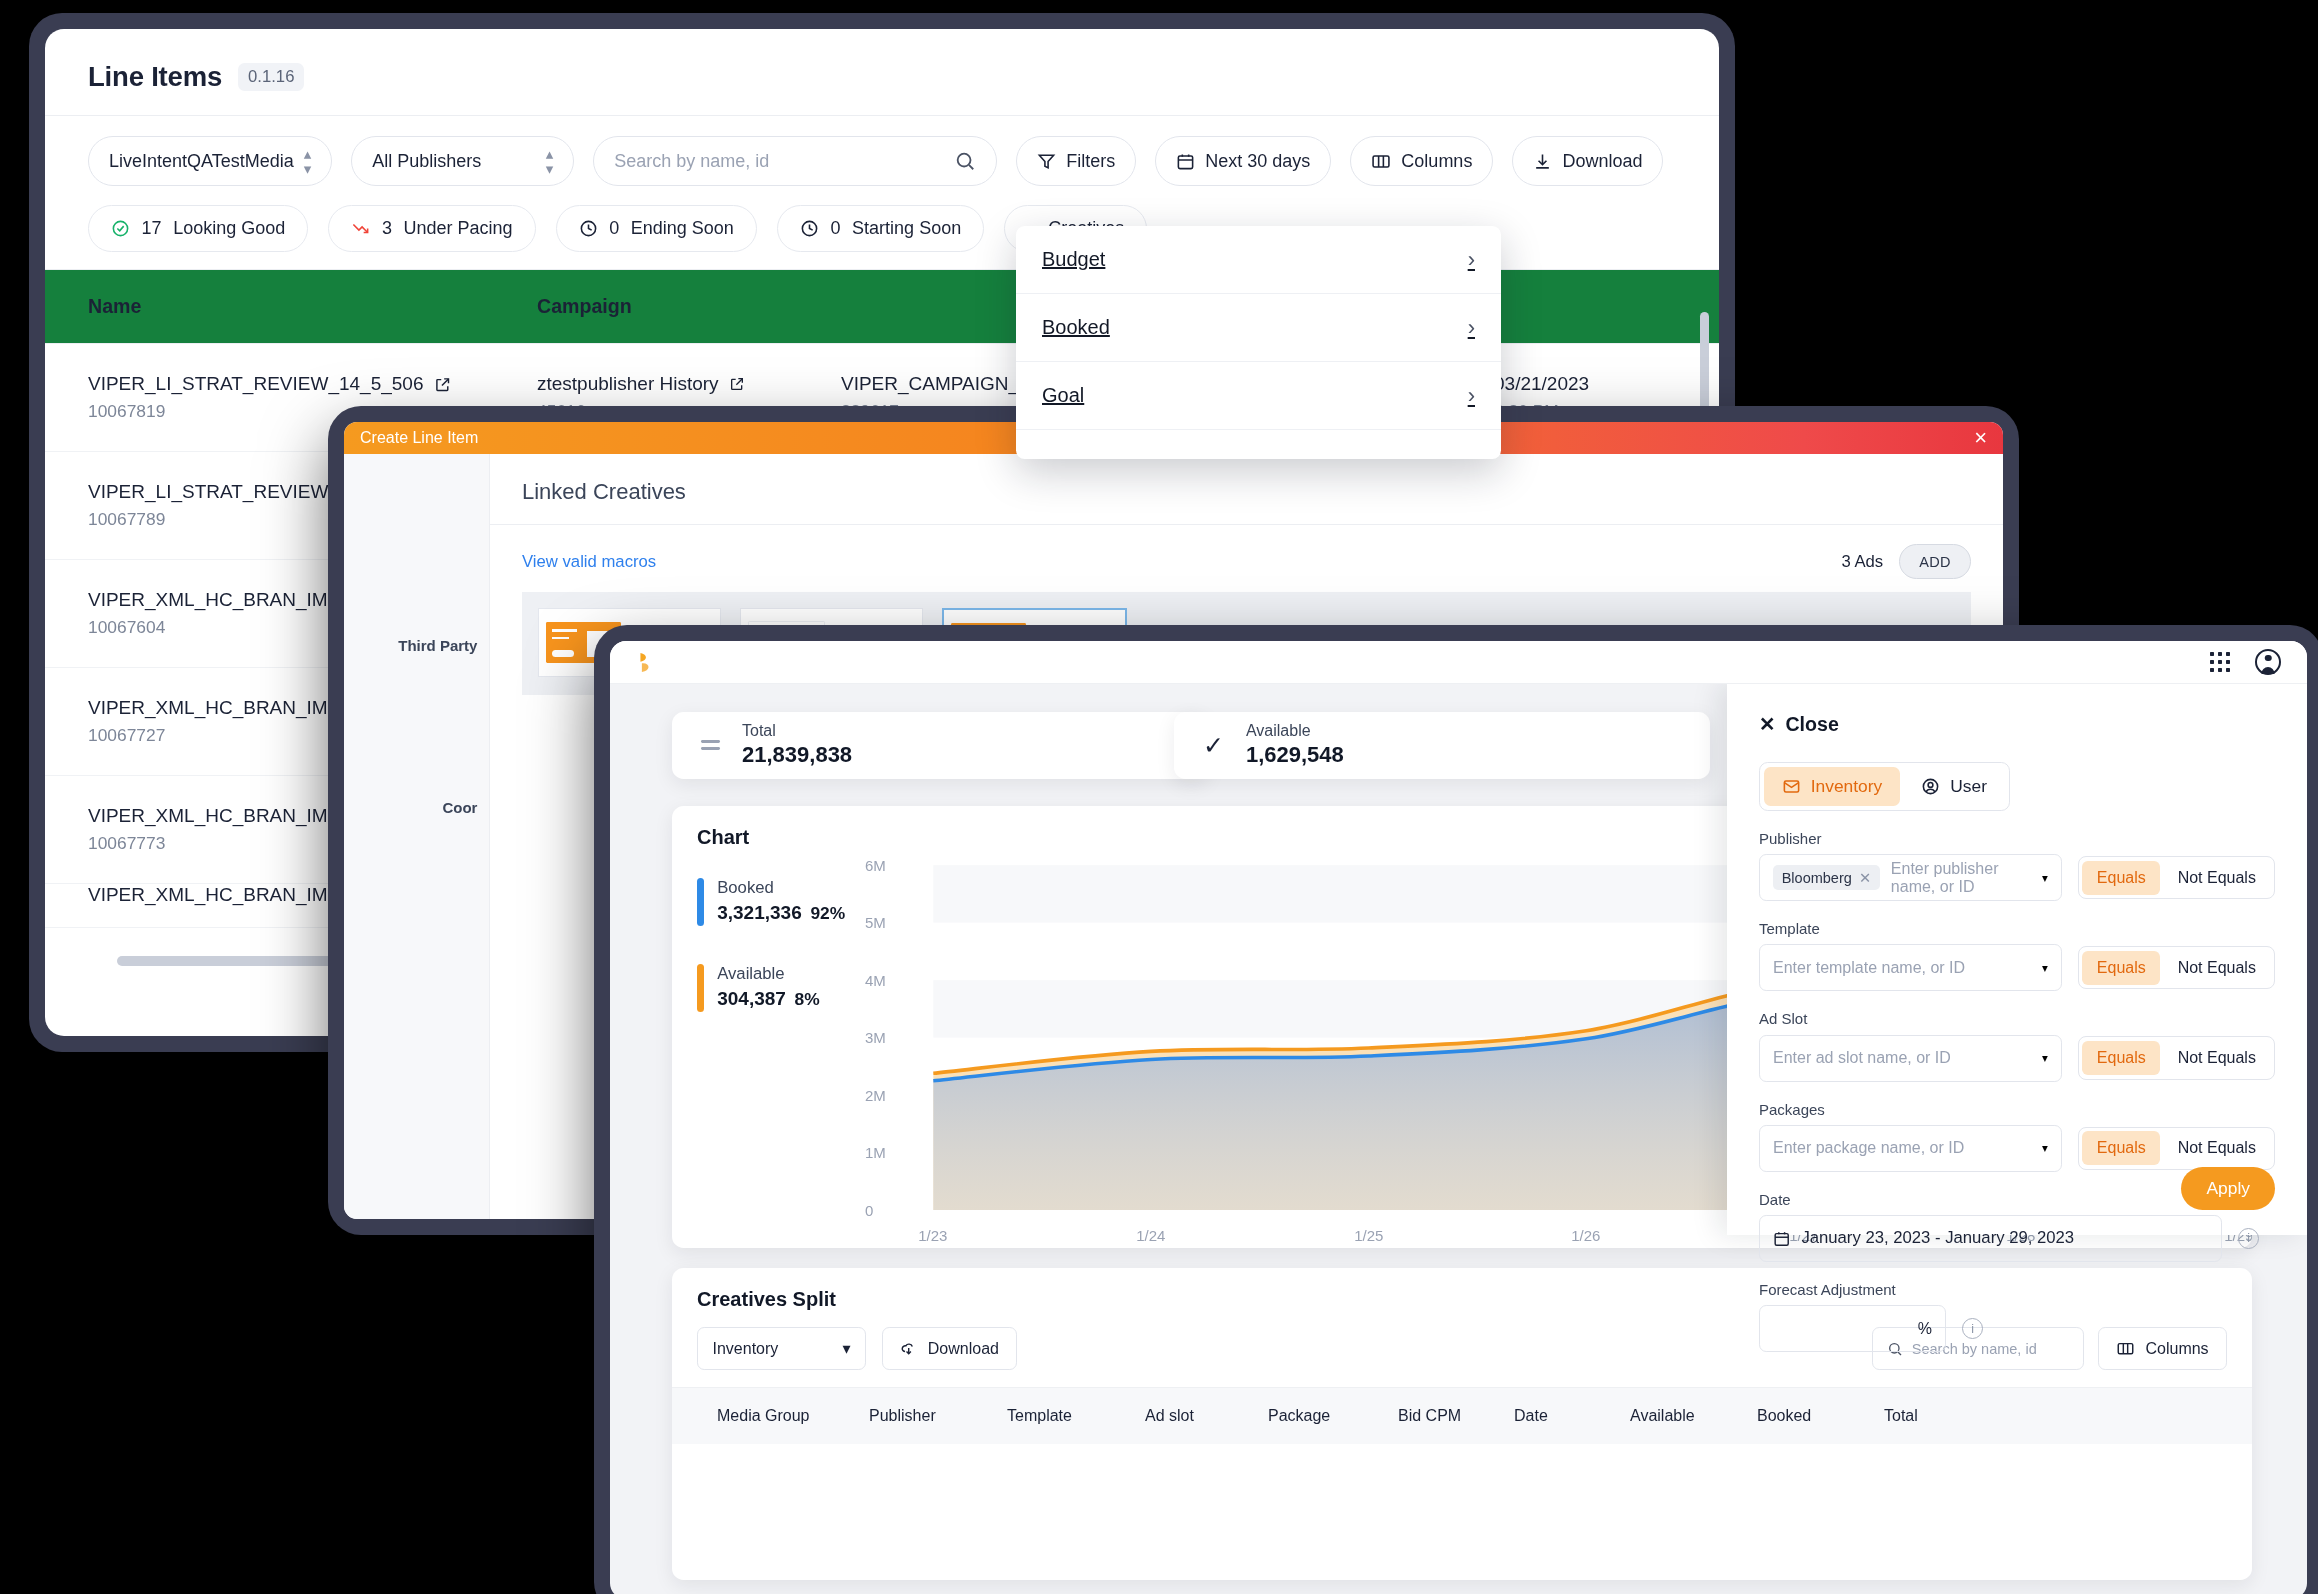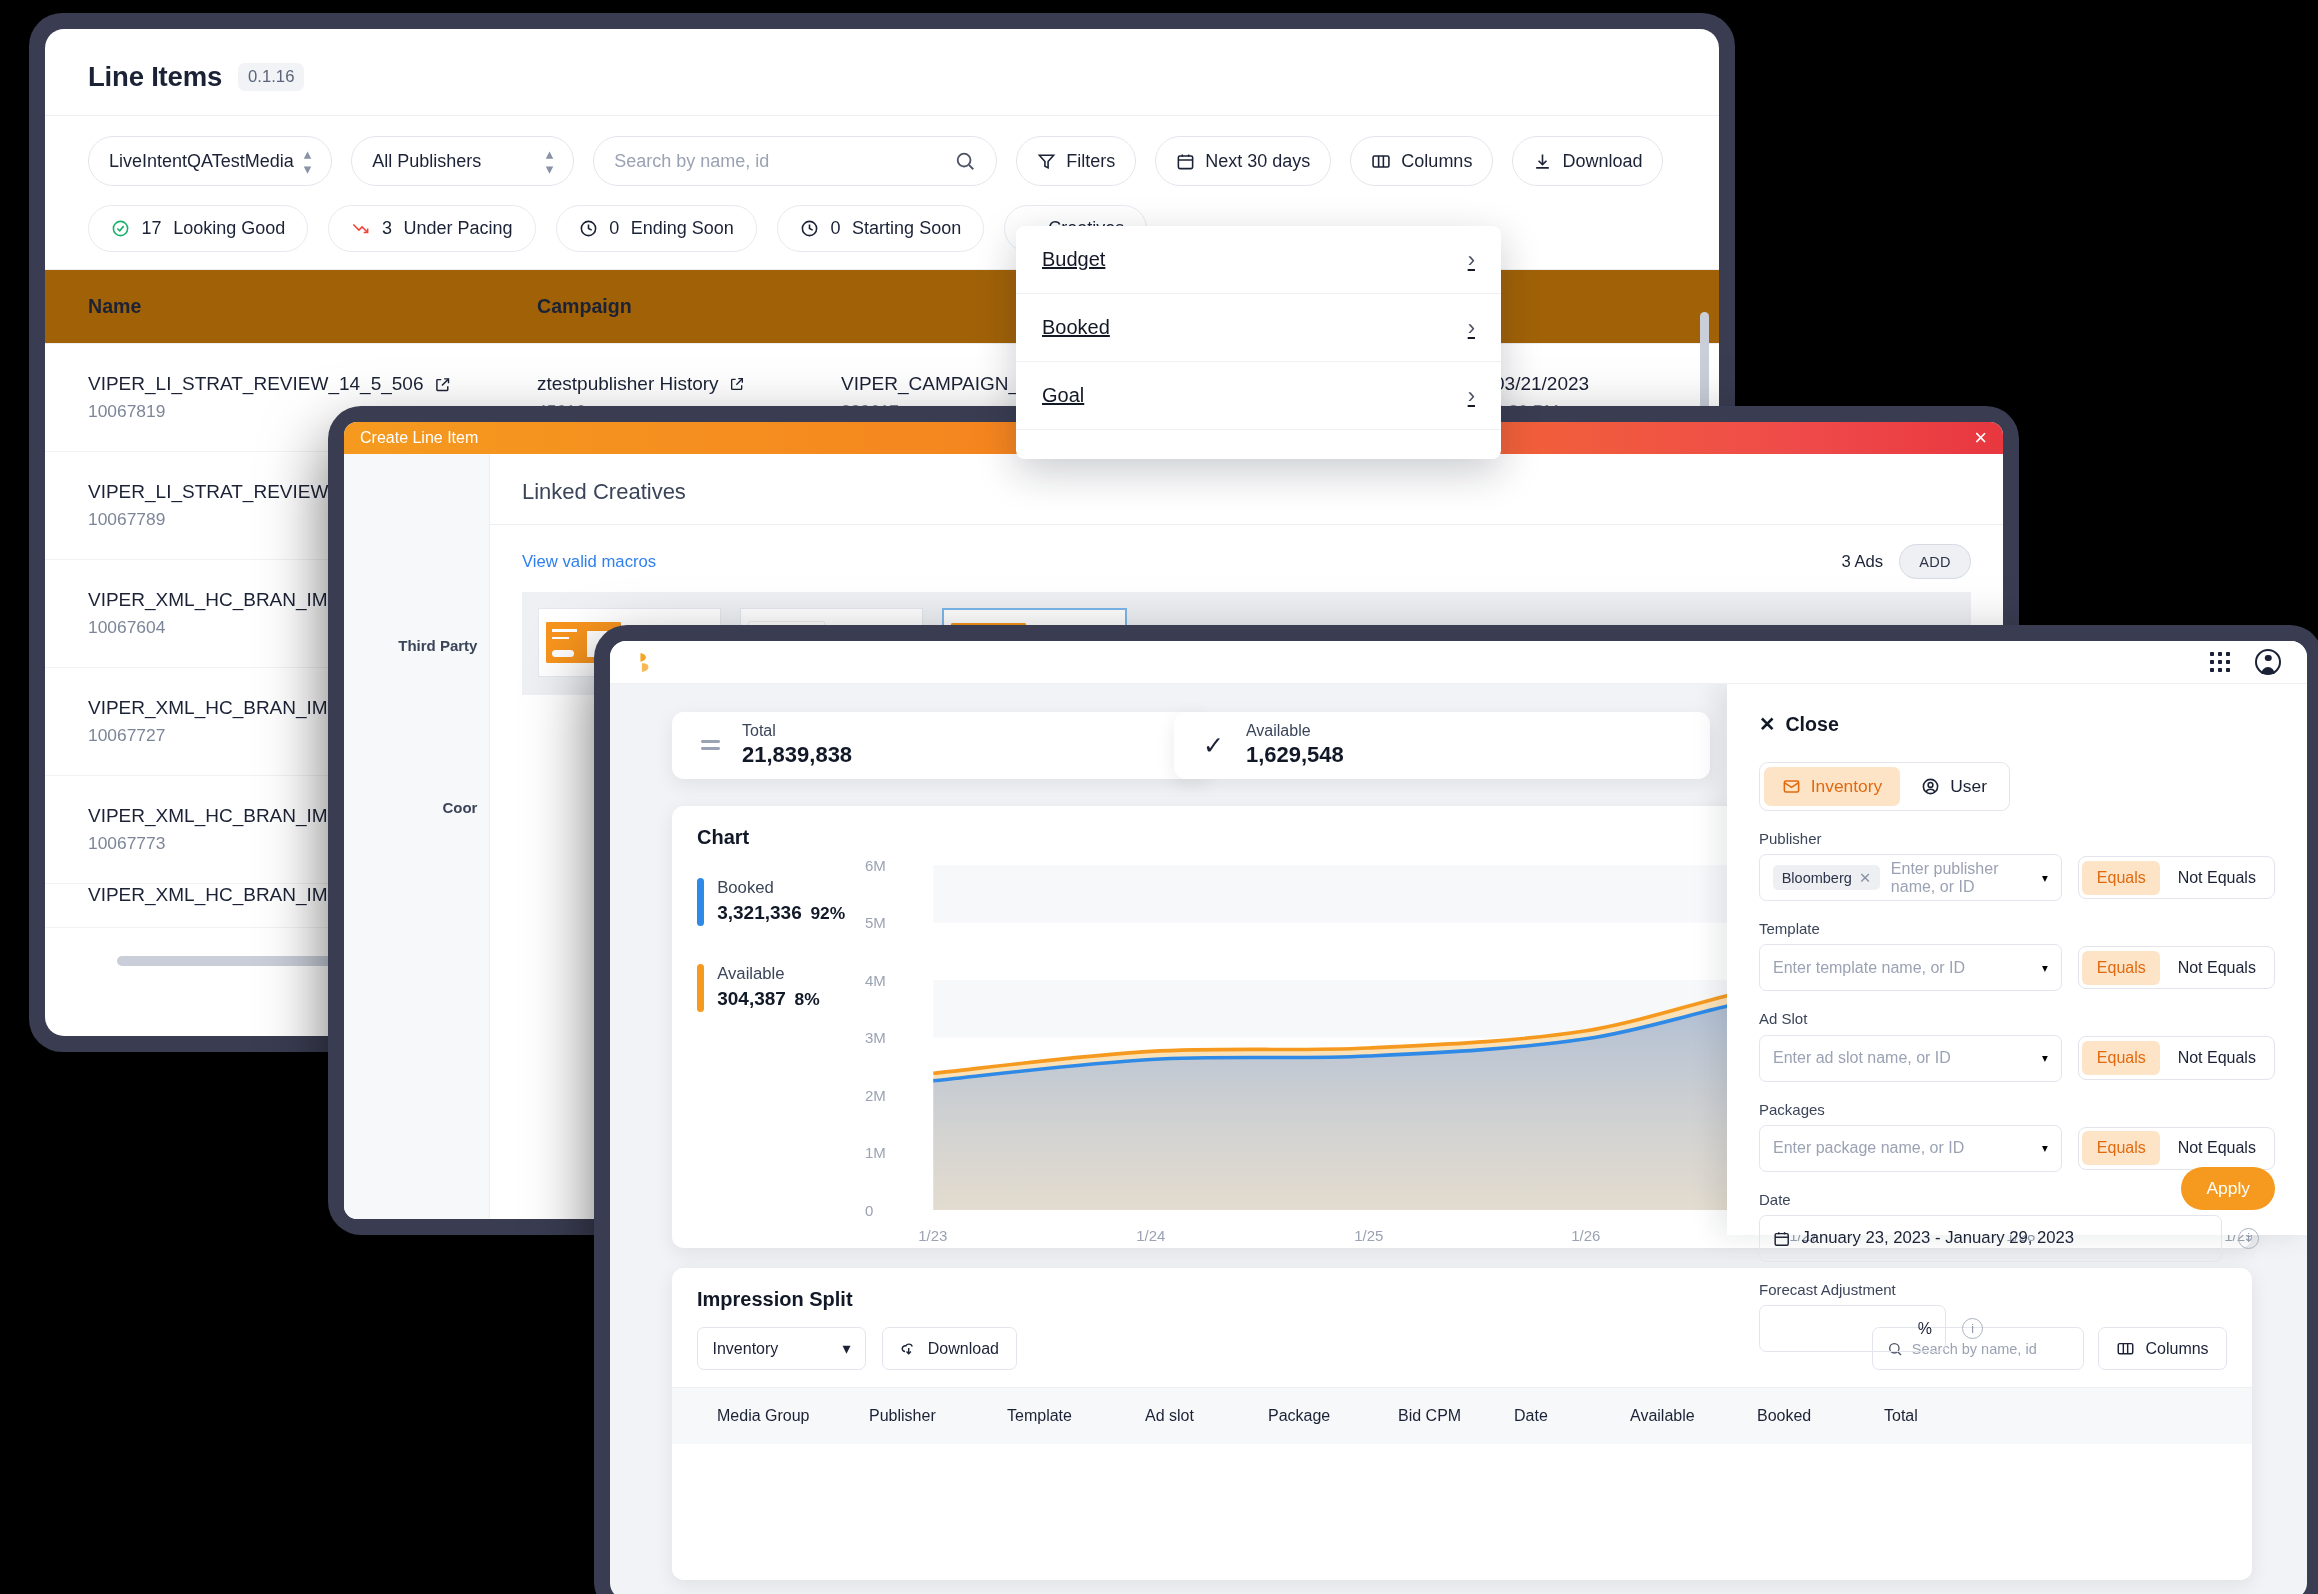--- a/index.html
+++ b/index.html
@@ -23,21 +23,21 @@
   .pill.sel{min-width:181px;justify-content:space-between;}
   .pill .caret{color:#8a93a6;font-size:15px;line-height:1;display:flex;flex-direction:column;}
   .search{border:0.7px solid #e2e5ec;border-radius:724px;height:48px;width:362px;display:flex;align-items:center;
           padding:0 20px;justify-content:space-between;}
   .search span{font-size:18px;color:#9aa2b3;}
   .chips{display:flex;gap:20px;padding:19px 43px 17.4px 43px;}
   .chip{border:0.7px solid #e6e9ef;border-radius:724px;height:45px;display:flex;align-items:center;gap:11.6px;
         padding:0 22px;font-size:18px;color:#1b2236;background:#fff;white-space:nowrap;}
   .chip b{font-weight:400;}
 
-  .tbl-head{display:flex;background:#a16207;border-top:0.7px solid #eceef2;border-bottom:0.7px solid #eceef2;}
+  .tbl-head{display:flex;background:#15803d;border-top:0.7px solid #eceef2;border-bottom:0.7px solid #eceef2;}
   .th{font-size:19.6px;font-weight:700;color:#1b2236;padding:25px 0 25px 0;position:relative;}
   .c1{width:449px;padding-left:43px!important;}
   .c2{width:304px;}
   .c3{width:341px;}
   .c4{width:312px;}
   .c5{width:174px;}
   .row{display:flex;border-bottom:0.7px solid #f0f2f5;height:107px;align-items:center;}
   .cell{display:flex;flex-direction:column;gap:5.8px;}
   .cell .main{font-size:19px;color:#1b2236;display:flex;align-items:center;gap:10px;white-space:nowrap;}
   .cell .sub{font-size:17.4px;color:#7d8698;}
@@ -496,21 +496,21 @@
                   <rect x="86" y="180.66666666666669" width="1802" height="79.33333333333331" fill="#f7f8fa"></rect>
                   <path d="M 86 309.18666666666667 C 136.05555555555554 304.1622222222222, 286.22222222222223 284.8577777777778, 386.3333333333333 279.04 C 486.4444444444444 273.22222222222223, 586.5555555555555 279.03999999999996, 686.6666666666666 274.28 C 786.7777777777777 269.52, 886.8888888888889 265.8177777777778, 987 250.48 C 1087.111111111111 235.14222222222222, 1187.2222222222222 191.11222222222221, 1287.3333333333333 182.25333333333333 C 1387.4444444444443 173.39444444444445, 1487.5555555555557 185.1622222222222, 1587.6666666666667 197.32666666666665 C 1687.7777777777778 209.4911111111111, 1837.9444444444443 245.58777777777777, 1888 255.24 L 1888 498 L 86 498 Z" fill="#fbdfb4" opacity="0.95"></path>
                   <path d="M 86 319.5 C 136.05555555555554 314.60777777777776, 286.22222222222223 295.83222222222224, 386.3333333333333 290.1466666666667 C 486.4444444444444 284.46111111111117, 586.5555555555555 290.14666666666665, 686.6666666666666 285.38666666666666 C 786.7777777777777 280.62666666666667, 886.8888888888889 276.1311111111111, 987 261.5866666666667 C 1087.111111111111 247.04222222222225, 1187.2222222222222 206.3177777777778, 1287.3333333333333 198.12 C 1387.4444444444443 189.92222222222222, 1487.5555555555557 200.76444444444445, 1587.6666666666667 212.4 C 1687.7777777777778 224.03555555555556, 1837.9444444444443 258.67777777777775, 1888 267.9333333333333 L 1888 498 L 86 498 Z" fill="url(#gB)"></path>
                   <path d="M 86 309.18666666666667 C 136.05555555555554 304.1622222222222, 286.22222222222223 284.8577777777778, 386.3333333333333 279.04 C 486.4444444444444 273.22222222222223, 586.5555555555555 279.03999999999996, 686.6666666666666 274.28 C 786.7777777777777 269.52, 886.8888888888889 265.8177777777778, 987 250.48 C 1087.111111111111 235.14222222222222, 1187.2222222222222 191.11222222222221, 1287.3333333333333 182.25333333333333 C 1387.4444444444443 173.39444444444445, 1487.5555555555557 185.1622222222222, 1587.6666666666667 197.32666666666665 C 1687.7777777777778 209.4911111111111, 1837.9444444444443 245.58777777777777, 1888 255.24" fill="none" stroke="#f59a1f" stroke-width="5"></path>
                   <path d="M 86 319.5 C 136.05555555555554 314.60777777777776, 286.22222222222223 295.83222222222224, 386.3333333333333 290.1466666666667 C 486.4444444444444 284.46111111111117, 586.5555555555555 290.14666666666665, 686.6666666666666 285.38666666666666 C 786.7777777777777 280.62666666666667, 886.8888888888889 276.1311111111111, 987 261.5866666666667 C 1087.111111111111 247.04222222222225, 1187.2222222222222 206.3177777777778, 1287.3333333333333 198.12 C 1387.4444444444443 189.92222222222222, 1487.5555555555557 200.76444444444445, 1587.6666666666667 212.4 C 1687.7777777777778 224.03555555555556, 1837.9444444444443 258.67777777777775, 1888 267.9333333333333" fill="none" stroke="#2e8ae6" stroke-width="5"></path>
                 </svg><span class="ylab" style="top: 361px;">0</span><span class="ylab" style="top: 303px;">1M</span><span class="ylab" style="top: 246px;">2M</span><span class="ylab" style="top: 188px;">3M</span><span class="ylab" style="top: 131px;">4M</span><span class="ylab" style="top: 73px;">5M</span><span class="ylab" style="top: 16px;">6M</span><span class="xlab" style="left: 62px;">1/23</span><span class="xlab" style="left: 280px;">1/24</span><span class="xlab" style="left: 498px;">1/25</span><span class="xlab" style="left: 715px;">1/26</span><span class="xlab" style="left: 933px;">1/27</span><span class="xlab" style="left: 1150px;">1/28</span><span class="xlab" style="left: 1368px;">1/29</span></div>
           </div>
         </div>
 
         <div class="fc-card" id="impCard">
-          <div class="imp-title">Impression Split</div>
+          <div class="imp-title">Creatives Split</div>
           <div class="imp-tools">
             <div class="mini-sel">
               <span>Inventory</span>
               <span>▾</span>
             </div>
             <div class="mini-btn">
               <svg width="17.4" height="17.4" viewBox="0 0 24 24" fill="none" stroke="#1b2236" stroke-width="2">
                   <path d="M7 16a4 4 0 1 1 1-7.9A5 5 0 0 1 17 9"></path>
                 <line x1="12" y1="11" x2="12" y2="19"></line>
                   <polyline points="9,16 12,19 15,16"></polyline>

